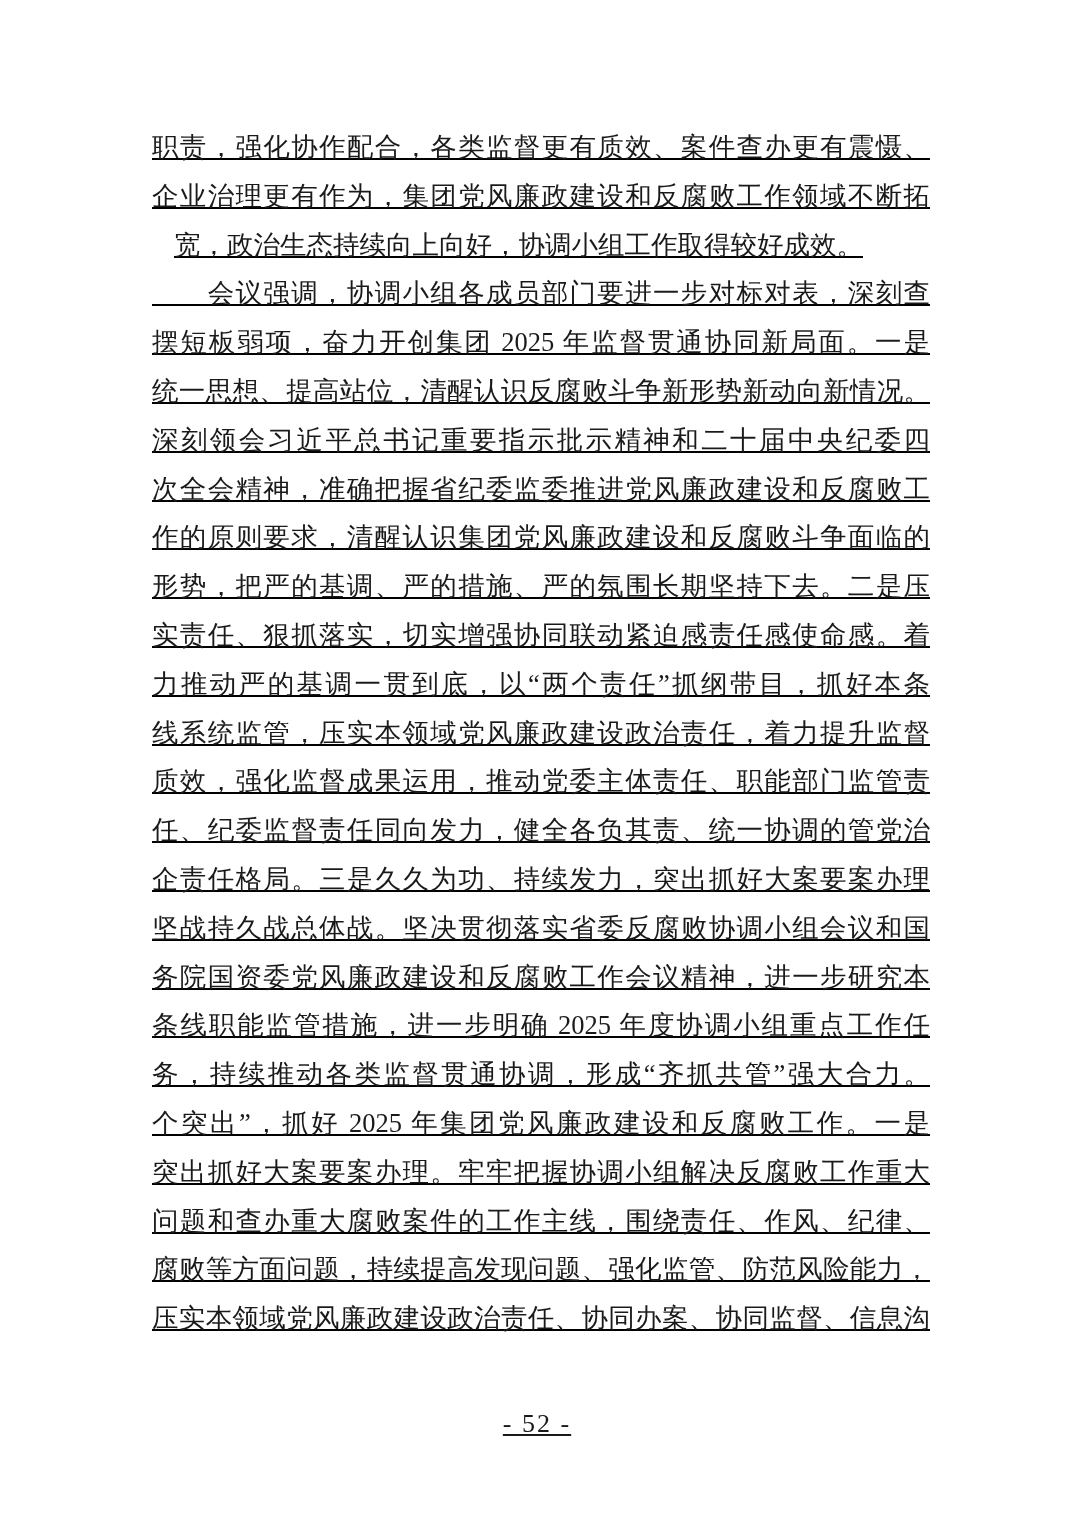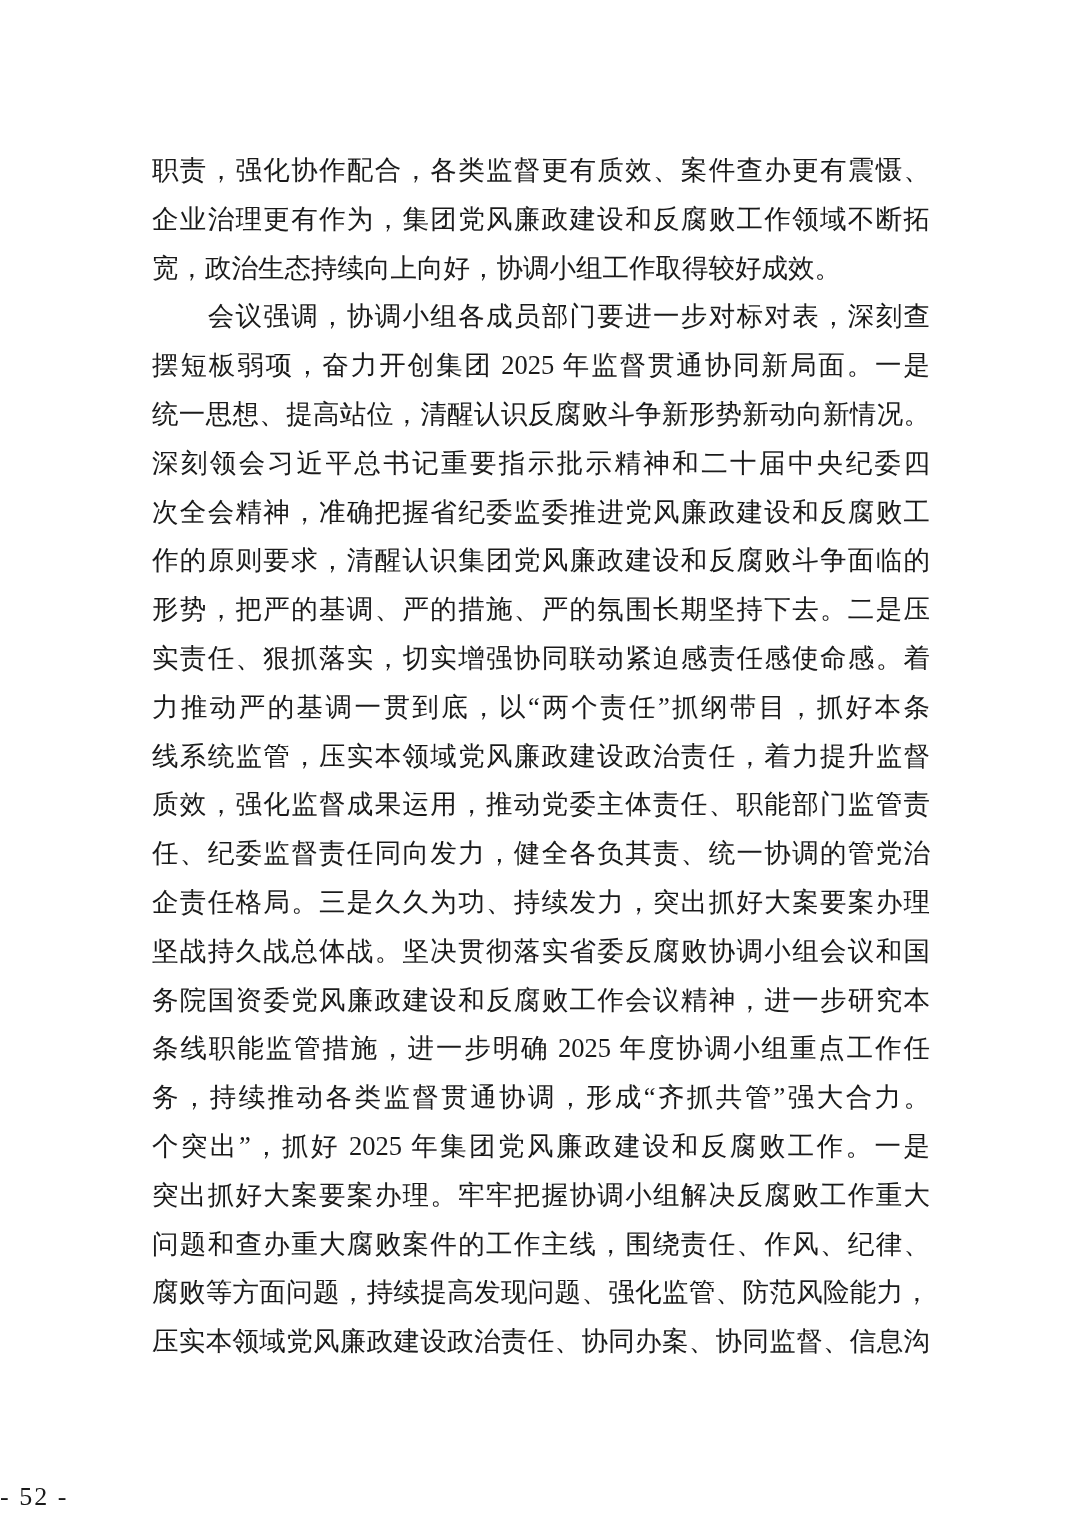--- a/index.html
+++ b/index.html
@@ -11,46 +11,49 @@
     position: relative;
     width: 1074px;
     height: 1520px;
     background: #ffffff;
     overflow: hidden;
     font-family: "Liberation Serif", "DejaVu Serif", serif;
   }
   .doc-body {
     position: absolute;
     left: 152px;
-    top: 146px;
+    top: 123px;
     width: 778px;
+    text-decoration: underline;
   }
   .text-line {
     font-size: 26.5px;
     height: 48.8px;
     line-height: 48.8px;
     color: #1a1a1a;
     text-align: justify;
     text-align-last: justify;
     overflow: hidden;
     white-space: normal;
   }
   .text-line.para-end {
     text-align-last: left;
+    margin-left: 22px;
   }
   .page-footer {
     position: absolute;
     left: 0;
-    top: 1477px;
+    top: 1404px;
     width: 1074px;
-    text-align: left;
+    text-align: center;
     font-size: 26px;
     line-height: 40px;
     color: #1a1a1a;
     letter-spacing: 2px;
+    text-decoration: underline;
   }
 </style>
 </head>
 <body>
 
 <div class="page">
   <div class="doc-body">
     <div class="text-line">职责，强化协作配合，各类监督更有质效、案件查办更有震慑、</div>
     <div class="text-line">企业治理更有作为，集团党风廉政建设和反腐败工作领域不断拓</div>
     <div class="text-line para-end">宽，政治生态持续向上向好，协调小组工作取得较好成效。</div>

